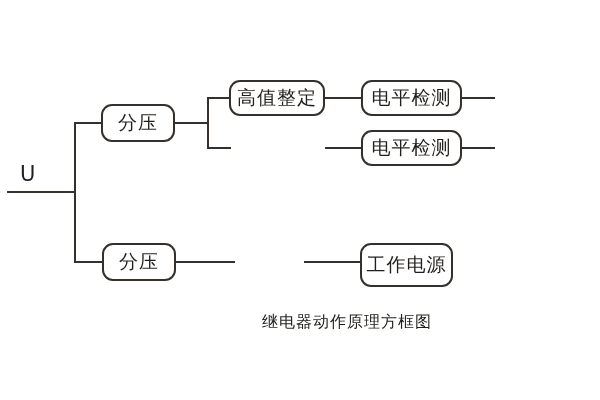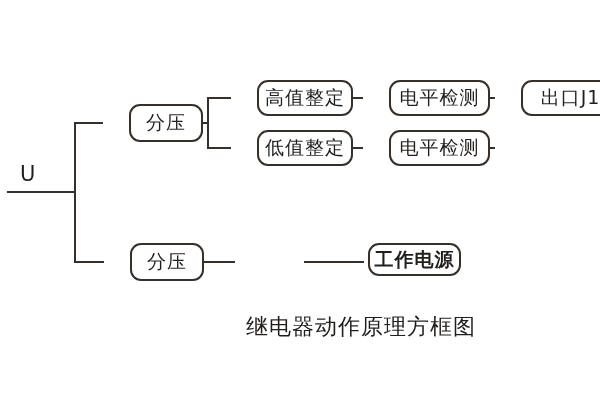--- a/index.html
+++ b/index.html
@@ -25,21 +25,20 @@
     border-radius: 11px;
     background: var(--bg-color);
     display: flex;
     align-items: center;
     justify-content: center;
     font-size: 19px;
     color: var(--text-color);
     letter-spacing: 1px;
     white-space: nowrap;
     z-index: 2;
-    margin-left: 28px;
   }
   .line {
     position: absolute;
     background: var(--line-color);
     z-index: 1;
   }
   .line.h { height: 2px; }
   .line.v { width: 2px; }
   .input-label {
     position: absolute;
@@ -47,21 +46,21 @@
     top: 162px;
     font-size: 21px;
     color: var(--text-color);
   }
   .caption {
     position: absolute;
     left: 246px;
     top: 312px;
     width: 202px;
     text-align: center;
-    font-size: 22px;
+    font-size: 16px;
     color: var(--text-color);
     letter-spacing: 1px;
     white-space: nowrap;
   }
 </style>
 </head>
 <body>
 
 <div class="canvas">
 
@@ -77,22 +76,20 @@
   <div class="line h" style="left:207px; top:147px; width:24px;"></div>
   <div class="line h" style="left:325px; top:97px;  width:38px;"></div>
   <div class="line h" style="left:325px; top:147px; width:38px;"></div>
   <div class="line h" style="left:460px; top:97px;  width:35px;"></div>
   <div class="line h" style="left:460px; top:147px; width:35px;"></div>
   <div class="line h" style="left:176px; top:261px; width:59px;"></div>
   <div class="line h" style="left:304px; top:261px; width:60px;"></div>
 
   <div class="node" style="left:101px; top:104px; width:74px;  height:38px;">分压</div>
   <div class="node" style="left:229px; top:80px;  width:96px;  height:36px;">高值整定</div>
-  <div class="node" style="left:229px; top:130px; width:96px;  height:36px;">低值整定</div>
   <div class="node" style="left:361px; top:80px;  width:101px; height:36px;">电平检测</div>
   <div class="node" style="left:361px; top:130px; width:101px; height:36px;">电平检测</div>
-  <div class="node" style="left:493px; top:80px;  width:99px;  height:36px;">出口J1</div>
   <div class="node" style="left:102px; top:243px; width:74px;  height:38px;">分压</div>
-  <div class="node" style="left:340px; top:243px; width:93px;  height:33px;font-weight:bold;">工作电源</div>
+  <div class="node" style="left:360px; top:243px; width:93px;  height:44px;">工作电源</div>
 
   <div class="caption">继电器动作原理方框图</div>
 
 </div>
 
 </body></html>

